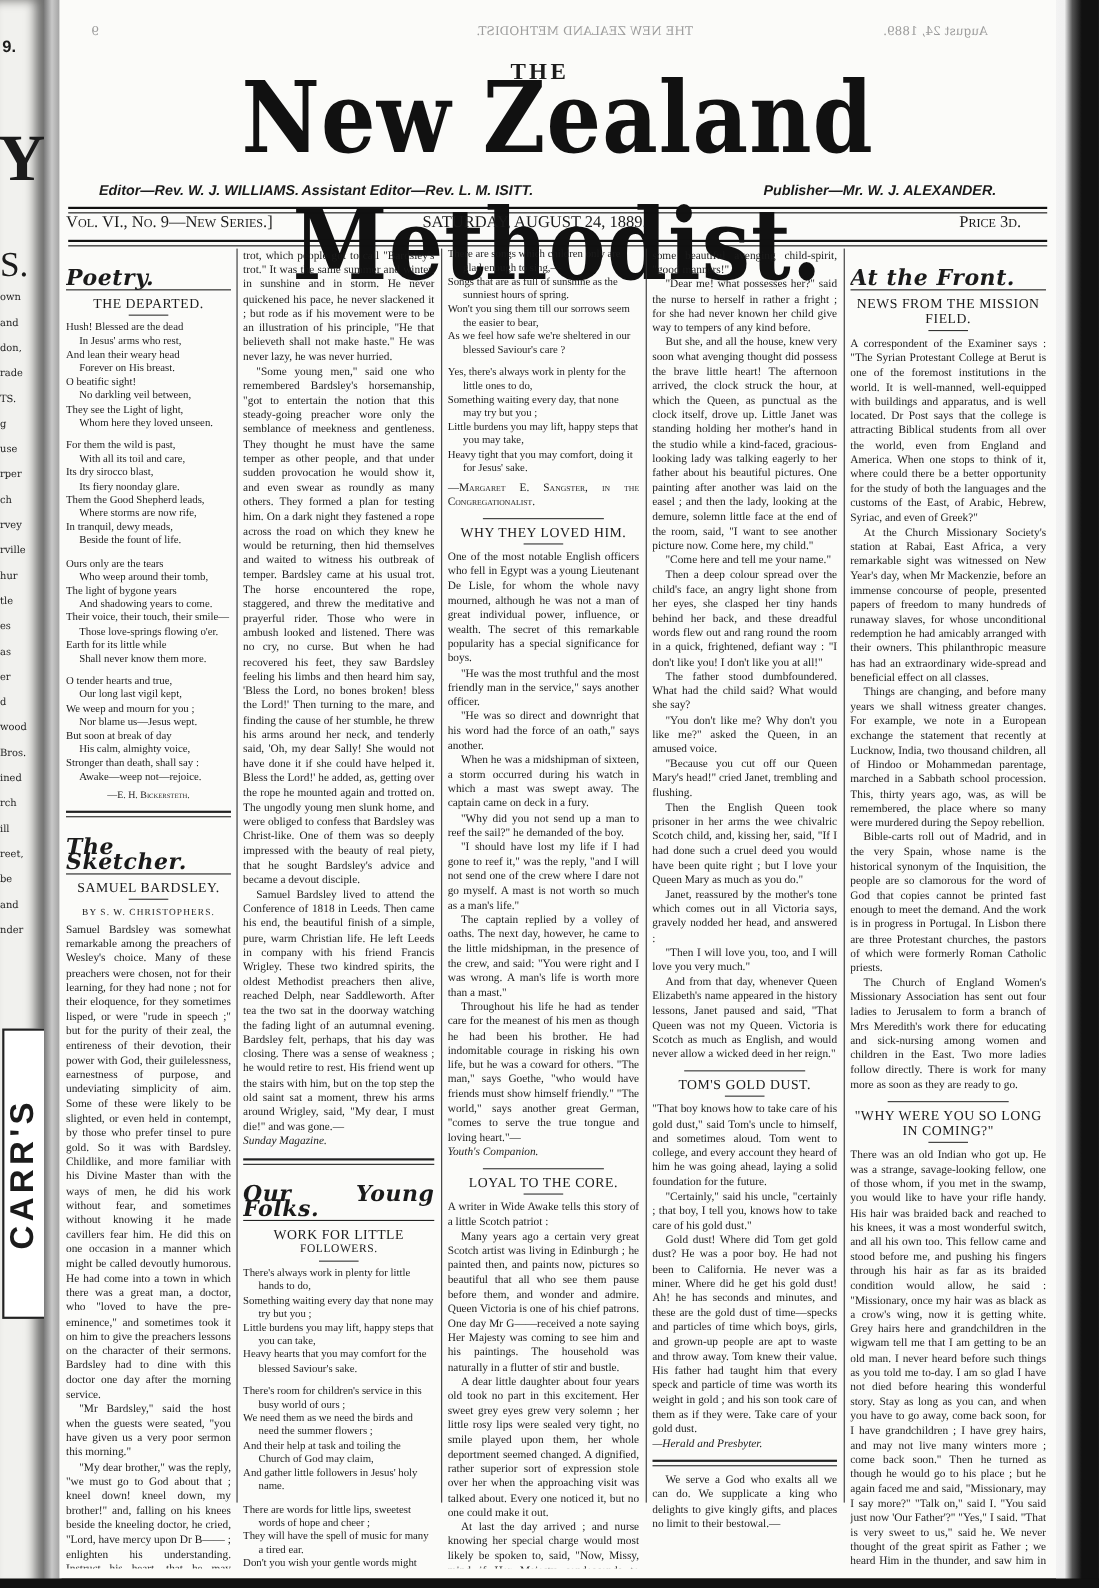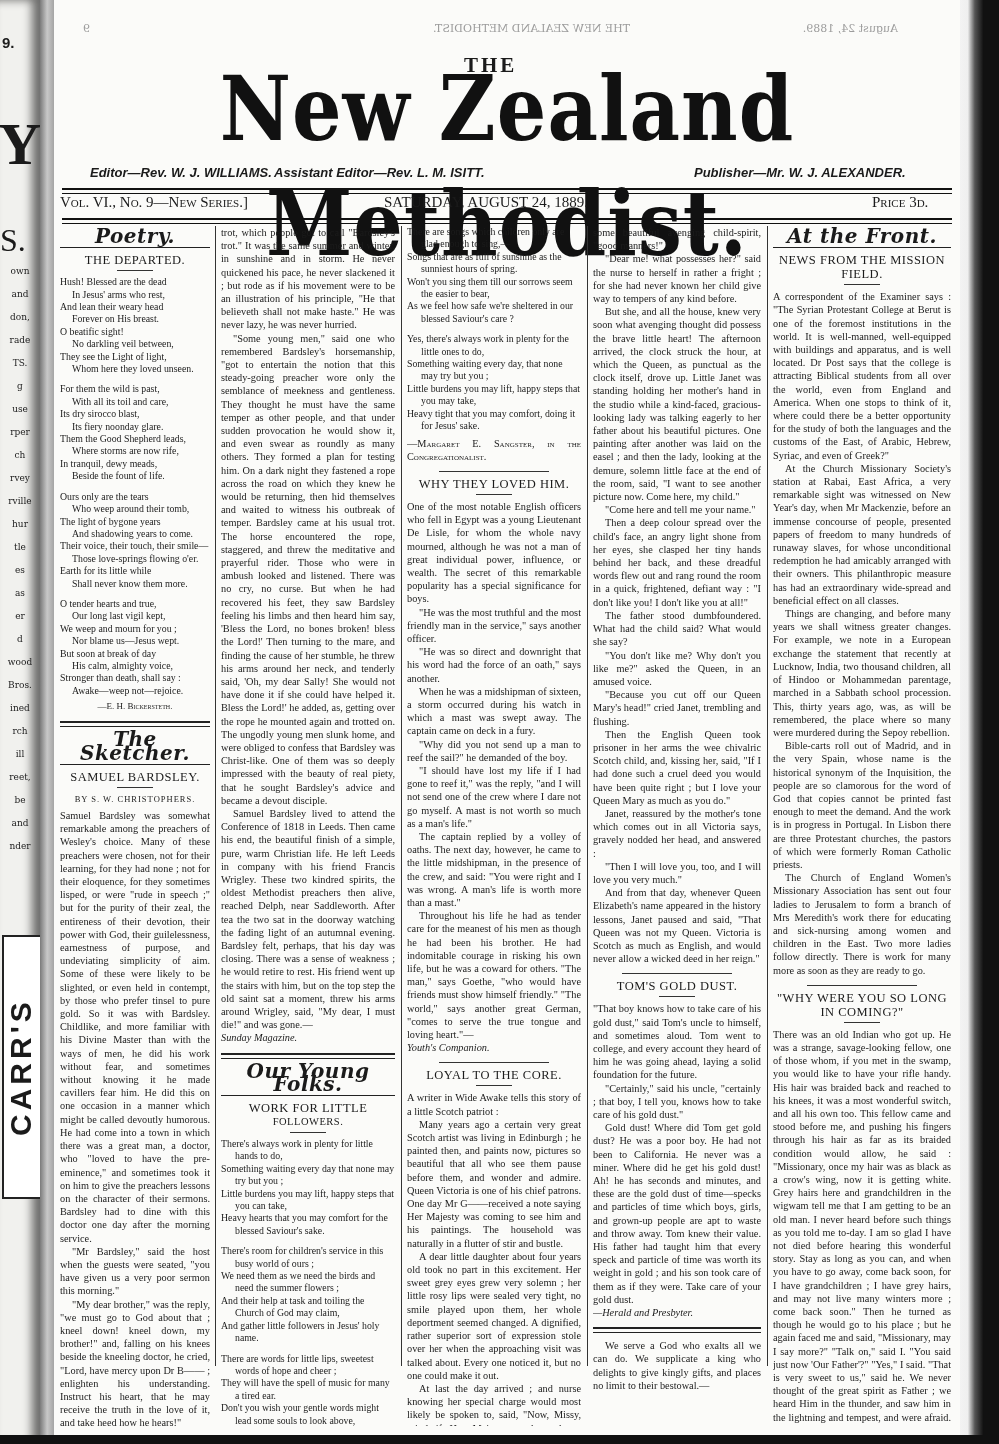--- a/index.html
+++ b/index.html
@@ -10,21 +10,21 @@
   }
   
   .prev-page {
     position:absolute; left:0; top:0; width:40px; height:1444px;
     background:#f1f1ee; overflow:hidden;
     box-shadow: inset -8px 0 10px rgba(0,0,0,0.55);
   }
   .prev-page .pp-num { position:absolute; top:34px; left:2px; font-weight:bold; font-size:15px; font-family:"Liberation Sans", sans-serif; }
   .prev-page .pp-big { position:absolute; top:110px; left:-2px; font-size:60px; font-weight:bold; font-family:"Liberation Serif", serif; }
   .prev-page .pp-s { position:absolute; top:222px; left:0; font-size:32px; font-family:"Liberation Serif", serif; }
-  .prev-page .pp-words { position:absolute; top:260px; left:0; font-size:9px; line-height:23px; width:40px; text-align:center; }
+  .prev-page .pp-words { position:absolute; top:260px; left:0; font-size:9px; line-height:23px; width:40px; text-align:left; }
   .prev-page .pp-vert {
     position:absolute; top:935px; left:2px; width:36px; height:260px;
     background:#fff; border:2px solid #222; writing-mode:vertical-rl;
     font-family:"Liberation Sans", sans-serif; font-weight:bold; font-size:30px; letter-spacing:4px;
     color:#1b1b1b; text-align:center; transform:rotate(180deg);
   }
   .gutter {
     position:absolute; left:40px; top:0; width:16px; height:1444px;
     background:linear-gradient(90deg,#7a7a7a,#c8c8c8 45%,#9a9a9a);
   }
@@ -60,21 +60,21 @@
   .dateline span { position:absolute; top:0; white-space:nowrap; }
   .smallcaps { font-variant:small-caps; }
 
   .col {
     position:absolute; top:226px; height:1200px; overflow:hidden;
     font-size:10.3px; line-height:13.2px; text-align:justify;
     font-family:"Liberation Serif", serif;
   }
   .colsep { position:absolute; top:226px; width:1px; background:#333; }
   .col h2 {
-    margin:4px 0 2px 0; text-align:center; font-family:"DejaVu Serif", serif;
+    margin:20px 0 2px 0; font-family:"DejaVu Serif", serif;
     font-weight:bold; font-size:20px; letter-spacing:0.5px; padding-bottom:4px;
     border-bottom:1.5px solid #222; font-style:italic;
   }
   .col h3 { margin:5px 0 2px 0; text-align:center; font-weight:normal; font-size:12.5px; line-height:14px; letter-spacing:0.5px; }
   .col .by { text-align:center; font-size:8.5px; letter-spacing:1px; margin:4px 0 3px; }
   .col .short-rule { width:36px; height:1px; background:#333; margin:3px auto 5px; }
   .col .mid-rule { width:110px; height:1px; background:#333; margin:8px auto 4px; }
   .col .thick-rule { height:3px; border-top:2px solid #222; border-bottom:1px solid #222; margin:8px 0 6px; }
   .col p { margin:0; text-indent:12px; }
   .col p.noind { text-indent:0; }

